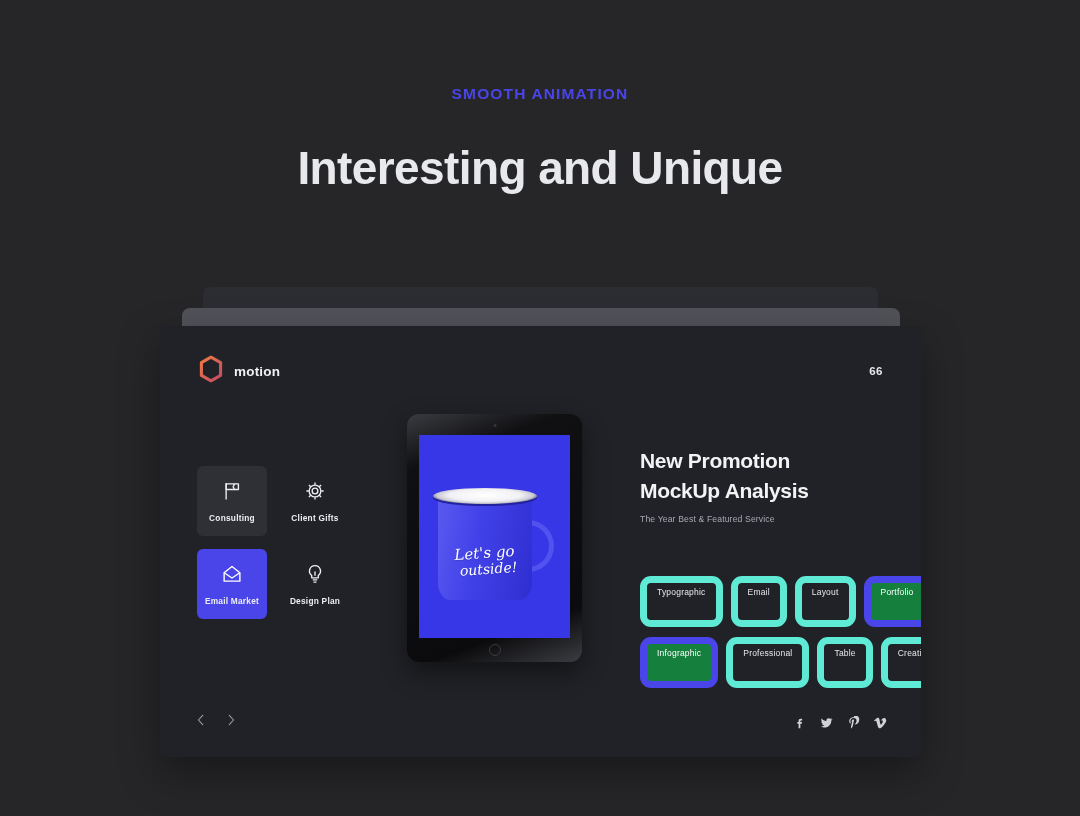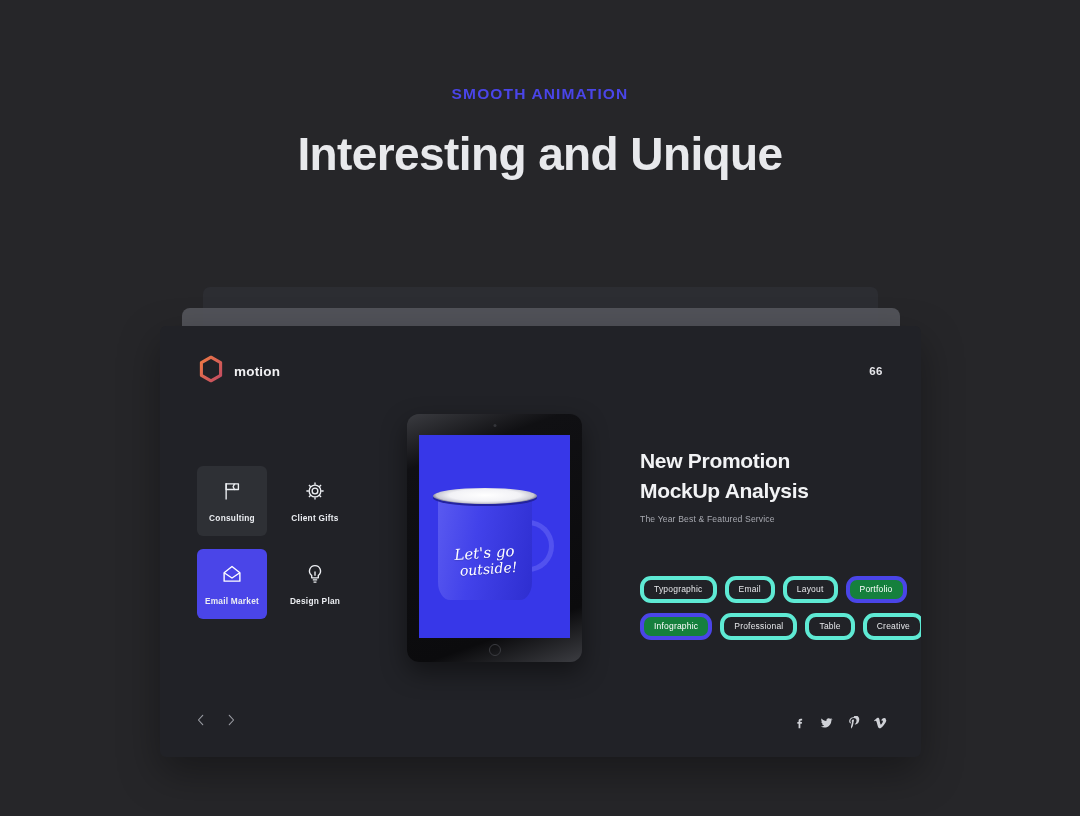--- a/index.html
+++ b/index.html
@@ -17,21 +17,21 @@
     text-align: center;
     font-size: 15.5px; font-weight: bold; letter-spacing: 1.15px;
     color: #4a45e8;
   }
   .headline {
     position: absolute; top: 123px; left: 0; width: 1080px;
     text-align: center;
     font-size: 46px; font-weight: bold; line-height: 1.08;
     color: #e8e9ec; letter-spacing: -0.6px;
   }
-  .headline .l2 { display: block; margin-top: 7px; }
+  .headline .l2 { display: block; margin-top: 21px; }
 
   
   .stack-back {
     position: absolute; left: 203px; top: 287px;
     width: 675px; height: 46px;
     background: #2c2d32; border-radius: 7px 7px 0 0;
   }
   .stack-mid {
     position: absolute; left: 182px; top: 308px;
     width: 718px; height: 42px;
@@ -150,22 +150,22 @@
   }
   .copy .sub {
     margin-top: 8px;
     font-size: 8.6px; color: #a8aab1; letter-spacing: .15px;
   }
 
   .tagrows { position: absolute; left: 480px; top: 250px; width: 260px; }
   .tagrow { display: flex; gap: 8px; margin-bottom: 10px; }
   .tag {
     font-size: 8.5px; font-weight: normal;
-    padding: 4px 10px 5px 10px; border-radius: 11px;
-    border: 4px solid #5eead4; color: #e6e7ea;
+    padding: 4px 10px 23px 10px; border-radius: 11px;
+    border: 7px solid #5eead4; color: #e6e7ea;
     white-space: nowrap; letter-spacing: .2px;
   }
   .tag.on { background: #15803d; border-color: #4a45e8; color: #fff; }
 
   
   .navs {
     position: absolute; left: 32px; bottom: 28px;
     display: flex; gap: 12px; align-items: center;
   }
   .navs .arw {

